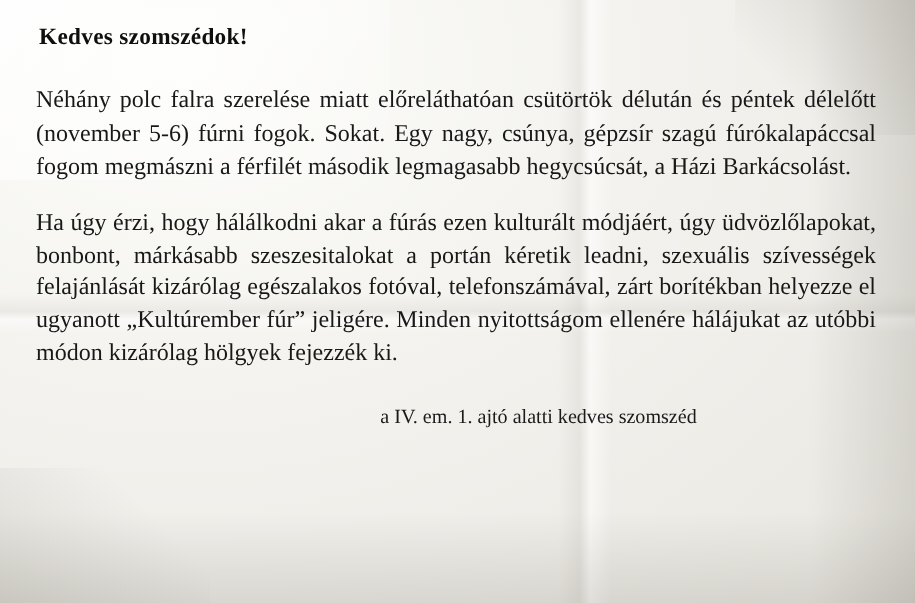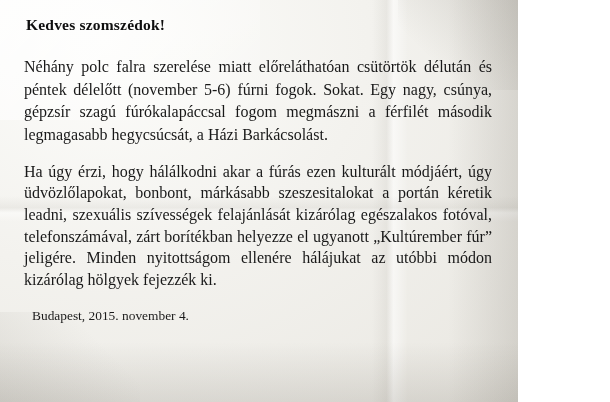--- a/index.html
+++ b/index.html
@@ -8,21 +8,21 @@
   }
   body {
     width: 610px;
     height: 402px;
     overflow: hidden;
     background: #ffffff;
     font-family: "Liberation Serif", serif;
   }
   #page {
     position: relative;
-    width: 518px;
+    width: 610px;
     height: 402px;
     background:
       radial-gradient(ellipse at 20% 10%, #fdfdfb 0%, #f3f2ee 45%, #e9e7e1 100%);
     overflow: hidden;
   }
   
   .shade {
     position: absolute;
     pointer-events: none;
   }
@@ -113,15 +113,15 @@
   <div class="shade corner-bl"></div>
   <div class="shade right-edge"></div>
   <div class="shade bottom-edge"></div>
 
   <div id="content">
     <div class="title">Kedves szomszédok!</div>
 
     <p class="para">Néhány polc falra szerelése miatt előreláthatóan csütörtök délután és péntek délelőtt (november 5-6) fúrni fogok. Sokat. Egy nagy, csúnya, gépzsír szagú fúrókalapáccsal fogom megmászni a férfilét második legmagasabb hegycsúcsát, a Házi Barkácsolást.</p>
     <p class="para tight">Ha úgy érzi, hogy hálálkodni akar a fúrás ezen kulturált módjáért, úgy üdvözlőlapokat, bonbont, márkásabb szeszesitalokat a portán kéretik leadni, szexuális szívességek felajánlását kizárólag egészalakos fotóval, telefonszámával, zárt borítékban helyezze el ugyanott „Kultúrember fúr” jeligére. Minden nyitottságom ellenére hálájukat az utóbbi módon kizárólag hölgyek fejezzék ki.</p>
 
-    <div class="date-line">Budapest, 2015. november 4.</div>
+    <div class="address">a IV. em. 1. ajtó alatti kedves szomszéd</div>
   </div>
 </div>
 
 </body></html>

